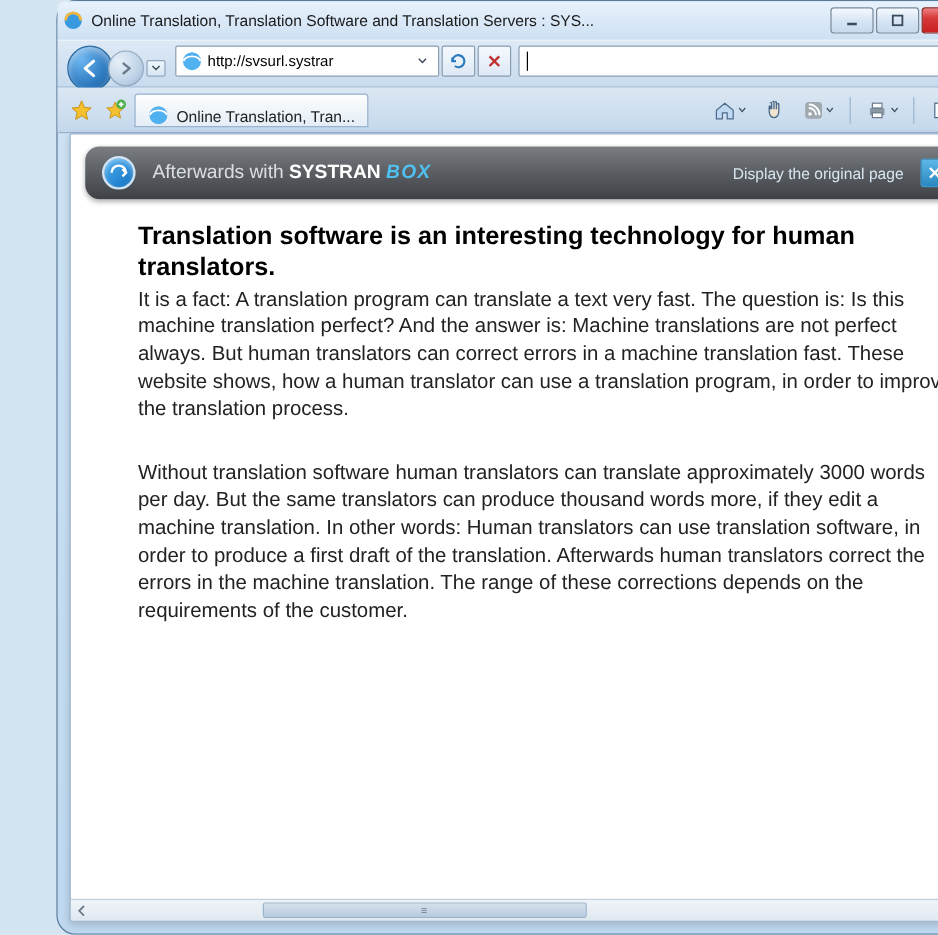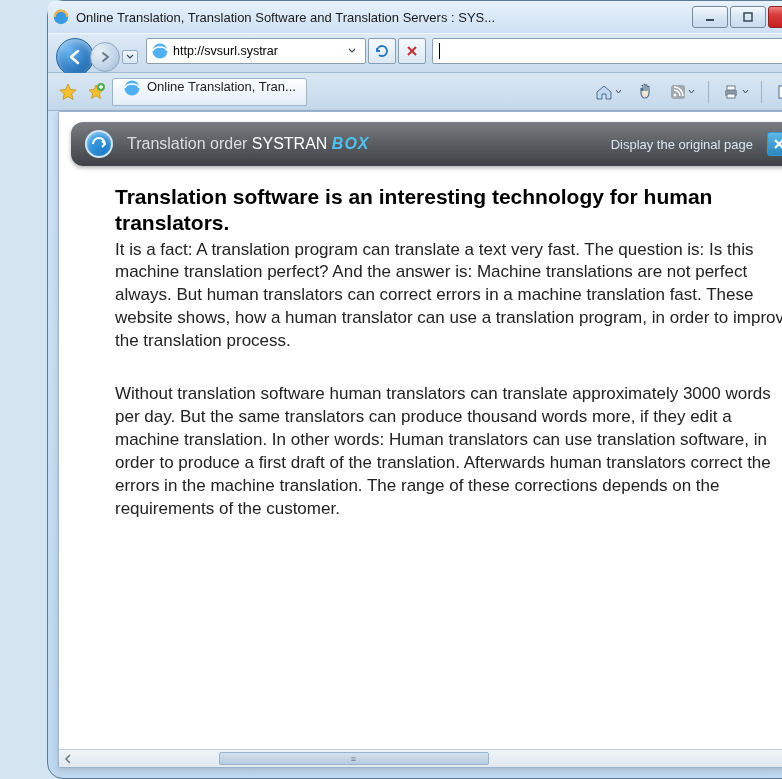--- a/index.html
+++ b/index.html
@@ -28,34 +28,34 @@
 .addr-box .favicon { width:18px; height:18px; margin-right:4px; }
 .addr-box .url { font-size:12.5px; color:#000; flex:1; overflow:hidden; white-space:nowrap;}
 .addr-drop { width:18px; display:flex; justify-content:center; }
 .btn-square { width: 28px; height: 26px; border:1px solid #8a9eb2; background:linear-gradient(#f5f9fd,#dde9f5); border-radius:2px; margin-left:2px; display:flex;align-items:center;justify-content:center;}
 .search-box { flex:1; height:26px; background:#fff; border:1px solid #8a9eb2; border-radius:2px; margin-left:6px; padding:0 4px; display:flex;align-items:center;}
 .search-box .cursor { border-left:1px solid #000; height:16px; margin-left:2px;}
 
 
 .tabsbar { height: 38px; display:flex; align-items:center; padding: 4px 8px; background: linear-gradient(180deg, #dbe7f3 0%, #c4d8ec 100%); border-bottom:1px solid #9ab4ce; }
 .fav-star { width:24px; height:24px; display:flex;align-items:center;justify-content:center; margin-right:4px;}
-.tab { height:28px; background: linear-gradient(180deg, #fdfefe 0%, #e4edf6 100%); border:1px solid #9ab4ce; border-radius:3px 3px 0 0; display:flex; align-items:flex-start; padding: 0 10px; font-size:13px; color:#222; }
+.tab { height:28px; background: linear-gradient(180deg, #fdfefe 0%, #e4edf6 100%); border:1px solid #9ab4ce; border-radius:3px 3px 0 0; display:flex; align-items:flex-end; padding: 0 10px; font-size:13px; color:#222; }
 .tab .favicon { width:18px; height:18px; margin-right:6px;}
 .tools { margin-left:auto; display:flex; align-items:center; gap:2px; }
 .tbtn { width:30px; height:26px; border:1px solid transparent; border-radius:2px; display:flex;align-items:center;justify-content:center; }
 .tbtn .chev { margin-left:2px;}
 .tools .sep { width:1px; height:22px; background:#9ab4ce; margin: 0 4px;}
 .overflow { font-size:10px; color:#444; margin-left:4px; margin-right:4px;}
 
 
 .content-wrap { flex:1; background:#fff; margin:0 10px 10px 10px; border:1px solid #9ab4ce; position:relative; display:flex; flex-direction:column; overflow:hidden; border-radius:2px; box-shadow: 0 2px 6px rgba(0,0,0,.15);}
 .systran-bar { height: 44px; margin: 10px 12px 0 12px; border-radius: 12px; background: linear-gradient(180deg, #7a7e82 0%, #5a5e62 50%, #3e4246 100%); display:flex; align-items:center; padding: 0 14px; color:#e8ecef; box-shadow: 0 2px 4px rgba(0,0,0,.3); }
 .systran-icon { width:28px; height:28px; border-radius:50%; background: linear-gradient(140deg, #50b0f0, #1070c0); border:2px solid #d0e4f5; display:flex;align-items:center;justify-content:center; box-shadow: inset 0 2px 4px rgba(255,255,255,.4);}
 .systran-title { margin-left:14px; font-size:16px; color:#dcdfe2; }
-.systran-title .brand { color:#fff; font-weight:normal; }
+.systran-title .brand { color:#fff; font-weight:bold; }
 .systran-title .box { color:#4fc0f0; font-weight:bold; font-style:italic; letter-spacing:1px;}
 .systran-link { margin-left:auto; font-size:13px; color:#d8e6f0; cursor:pointer;}
 .systran-close { width:24px; height:24px; margin-left:14px; border-radius:3px; background: linear-gradient(180deg, #5eb8e8, #2a88c0); display:flex;align-items:center;justify-content:center; border:1px solid #3a98d0;}
 
 .page-body { flex:1; overflow:auto; padding: 18px 22px 4px 56px; position:relative;}
 .page-body h2 { font-size: 21px; font-weight:bold; color:#000; font-family: Arial, sans-serif; line-height:1.25; margin-bottom:2px;}
 .page-body p { font-size: 17px; color:#222; font-family: Arial, sans-serif; line-height:1.35; margin-bottom: 30px;}
 
 
 .vscroll { position:absolute; right:0; top:0; bottom:0; width:18px; background: linear-gradient(90deg, #f0f4f8, #e0e8f0); border-left:1px solid #c0cedc;}
@@ -229,21 +229,21 @@
 
   <div class="content-wrap">
     <div class="systran-bar">
       <div class="systran-icon">
         <svg width="18" height="18">
             <path d="M3 9 A6 6 0 0 1 15 9" stroke="#fff" stroke-width="2" fill="none"></path>
             <path d="M12 6 L15 9 L12 12" stroke="#fff" stroke-width="2" fill="none"></path>
           </svg>
       </div>
       <div class="systran-title">
-        <span>Translation order </span><span class="brand">SYSTRAN</span> <span class="box">BOX</span>
+        <span>Afterwards with </span><span class="brand">SYSTRAN</span> <span class="box">BOX</span>
       </div>
       <span class="systran-link">Display the original page</span>
       <div class="systran-close">
         <svg width="12" height="12">
             <line x1="2" y1="2" x2="10" y2="10" stroke="#fff" stroke-width="2"></line>
             <line x1="10" y1="2" x2="2" y2="10" stroke="#fff" stroke-width="2"></line>
           </svg>
       </div>
     </div>
 

